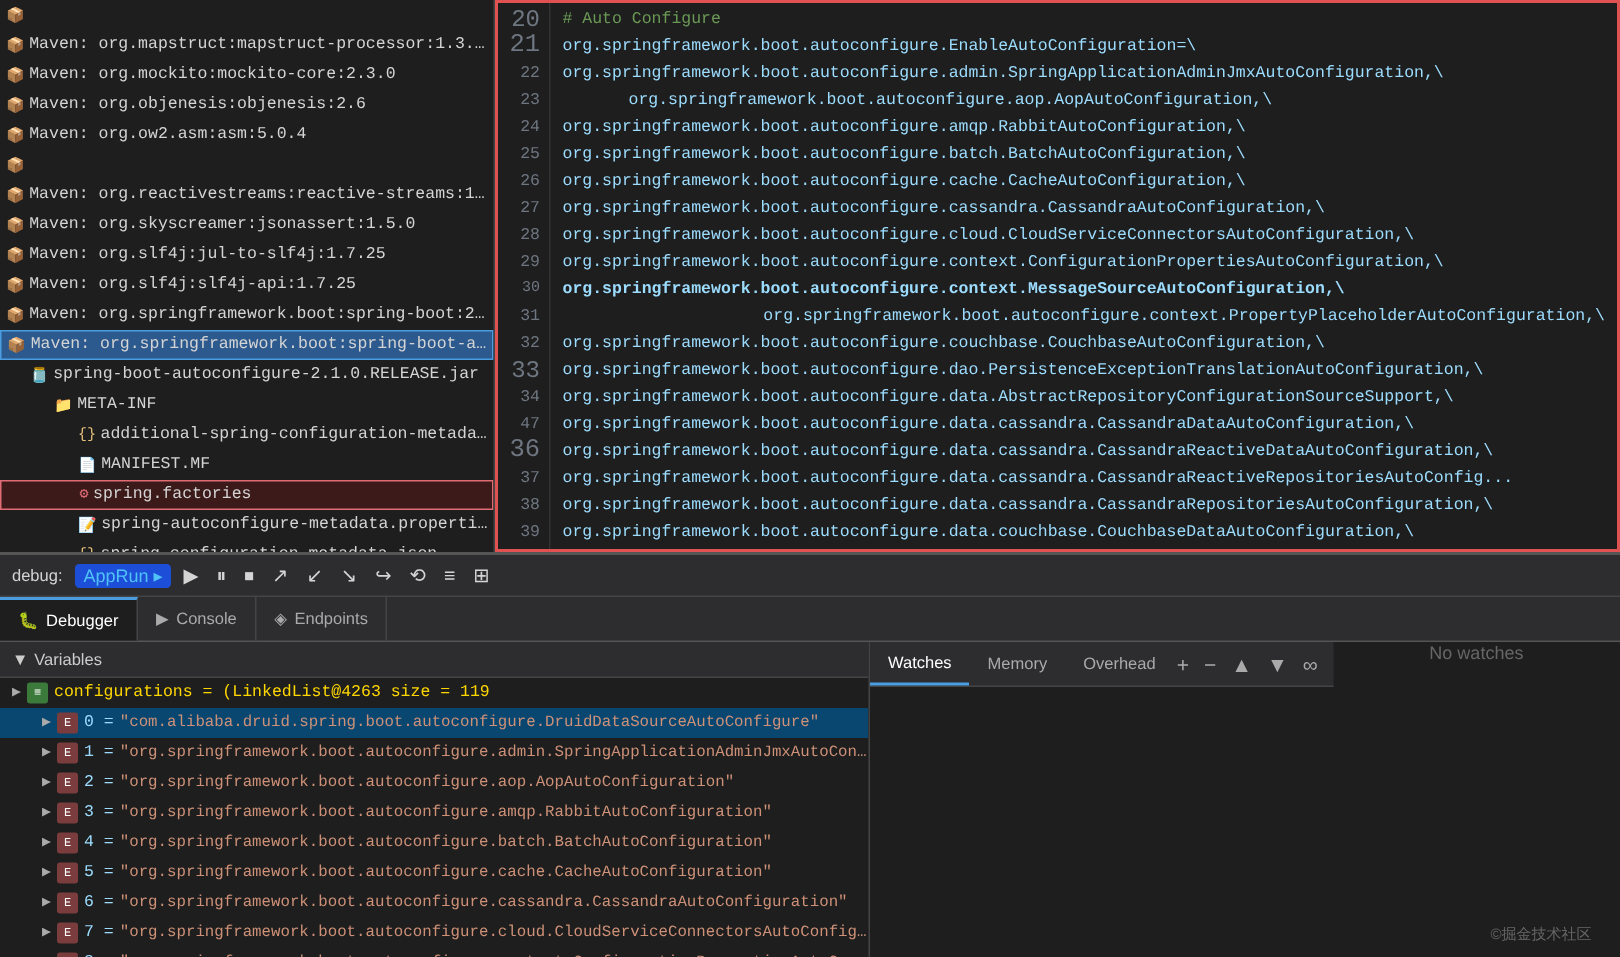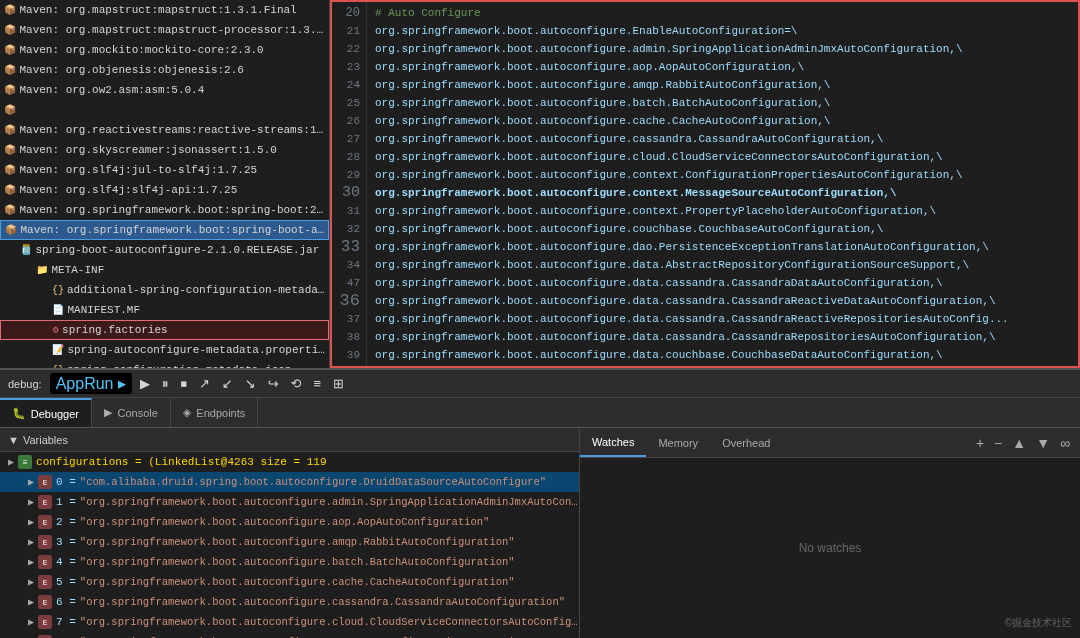--- a/index.html
+++ b/index.html
@@ -118,23 +118,23 @@
       background: transparent;
       border: none;
       color: #d4d4d4;
       cursor: pointer;
       padding: 2px 4px;
       font-size: 13px;
       border-radius: 3px;
     }
 
     .debug-run-badge {
-      background: #000000;
+      background: #1d4ed8;
       color: #4fc3f7;
-      font-size: 16px;
+      font-size: 12px;
       font-family: Arial, sans-serif;
       padding: 1px 6px;
       border-radius: 3px;
       cursor: pointer;
     }
 
     
     .tabs-bar {
       height: 30px;
       background: #2d2d30;
@@ -208,21 +208,21 @@
     .var-arrow { color: #aaa; margin-right: 4px; font-size: 10px; }
     .var-icon { width: 14px; height: 14px; background: #3c7a3c; border-radius: 2px; display: inline-flex; align-items: center; justify-content: center; font-size: 8px; color: #fff; margin-right: 4px; flex-shrink: 0; }
     .var-icon-e { background: #7a3c3c; }
     .var-name { color: #9cdcfe; margin-right: 4px; }
     .var-value { color: #ce9178; font-size: 10.5px; overflow: hidden; text-overflow: ellipsis; }
 
     
     .right-debug-panel {
       flex: 1;
       display: flex;
-      flex-direction: column;
+      flex-direction: row;
       overflow: hidden;
     }
 
     .right-tabs {
       height: 30px;
       background: #2d2d30;
       display: flex;
       align-items: stretch;
       border-bottom: 1px solid #444;
     }
@@ -251,52 +251,50 @@
       border: none;
       color: #aaa;
       cursor: pointer;
       font-size: 14px;
       padding: 2px;
     }
 
     .watches-content {
       flex: 1;
       display: flex;
-      align-items: center;
       justify-content: center;
       color: #666;
       font-size: 12px;
       font-family: Arial, sans-serif;
     }
 
     
     .watermark {
       position: fixed;
       bottom: 8px;
-      right: 8px;
+      right: 19px;
       color: #666;
       font-size: 10px;
       font-family: Arial, sans-serif;
     }
 
     .configs-line {
       color: #ffd700;
       font-size: 11px;
     }
   </style>
 </head>
 <body>
 
 <div class="top-section">
   <div class="left-panel">
 
     <div id="tree-container">
         <div class="tree-item">
           <span class="tree-icon" style="color:#dcb67a">📦</span>
-          <span class="tree-label">Maven: org.mapstruct:mapstruct:1.3.1.Final</span>
         </div>
         <div class="tree-item">
           <span class="tree-icon" style="color:#dcb67a">📦</span>
           <span class="tree-label">Maven: org.mapstruct:mapstruct-processor:1.3.1.Final</span>
         </div>
         <div class="tree-item">
           <span class="tree-icon" style="color:#dcb67a">📦</span>
           <span class="tree-label">Maven: org.mockito:mockito-core:2.3.0</span>
         </div>
         <div class="tree-item">
@@ -379,55 +377,55 @@
           <span class="tree-indent"></span>
           <span class="tree-icon" style="color:#e5c07b">{}</span>
           <span class="tree-label">spring-configuration-metadata.json</span>
         </div>
       </div>
   </div>
 
   <div class="right-panel">
     <div class="code-area">
       <div class="line-numbers" id="line-numbers-container">
-          <div style="line-height: 18px; font-size: 12px;">20</div>
-          <div style="line-height: 18px; font-size: 11px;">21</div>
+          <div style="line-height: 18px; font-size: 16px;">20</div>
+          <div style="line-height: 18px; font-size: 17px;">21</div>
           <div style="line-height: 18px; font-size: 11px;">22</div>
           <div style="line-height: 18px; font-size: 11px;">23</div>
           <div style="line-height: 18px; font-size: 11px;">24</div>
           <div style="line-height: 18px; font-size: 11px;">25</div>
           <div style="line-height: 18px; font-size: 11px;">26</div>
           <div style="line-height: 18px; font-size: 11px;">27</div>
           <div style="line-height: 18px; font-size: 11px;">28</div>
           <div style="line-height: 18px; font-size: 11px;">29</div>
-          <div style="line-height: 18px; font-size: 15px;">30</div>
+          <div style="line-height: 18px; font-size: 10px;">30</div>
           <div style="line-height: 18px; font-size: 11px;">31</div>
           <div style="line-height: 18px; font-size: 11px;">32</div>
           <div style="line-height: 18px; font-size: 16px;">33</div>
           <div style="line-height: 18px; font-size: 11px;">34</div>
           <div style="line-height: 18px; font-size: 11px;">47</div>
           <div style="line-height: 18px; font-size: 17px;">36</div>
           <div style="line-height: 18px; font-size: 11px;">37</div>
           <div style="line-height: 18px; font-size: 11px;">38</div>
           <div style="line-height: 18px; font-size: 11px;">39</div>
           <div style="line-height: 18px; font-size: 11px;">40</div>
         </div>
       <div class="code-lines" id="code-container">
           <div class="code-line code-comment"># Auto Configure</div>
           <div class="code-line" style="color: rgb(156, 220, 254);">org.springframework.boot.autoconfigure.EnableAutoConfiguration=\</div>
           <div class="code-line" style="color: rgb(156, 220, 254);">org.springframework.boot.autoconfigure.admin.SpringApplicationAdminJmxAutoConfiguration,\</div>
-          <div class="code-line" style="color: rgb(156, 220, 254);">org.springframework.boot.autoconfigure.aop.AopAutoConfiguration,\</div>
+          <div class="code-line" style="color: rgb(156, 220, 254); margin-left: 44px;">org.springframework.boot.autoconfigure.aop.AopAutoConfiguration,\</div>
           <div class="code-line" style="color: rgb(156, 220, 254);">org.springframework.boot.autoconfigure.amqp.RabbitAutoConfiguration,\</div>
           <div class="code-line" style="color: rgb(156, 220, 254);">org.springframework.boot.autoconfigure.batch.BatchAutoConfiguration,\</div>
           <div class="code-line" style="color: rgb(156, 220, 254);">org.springframework.boot.autoconfigure.cache.CacheAutoConfiguration,\</div>
           <div class="code-line" style="color: rgb(156, 220, 254);">org.springframework.boot.autoconfigure.cassandra.CassandraAutoConfiguration,\</div>
           <div class="code-line" style="color: rgb(156, 220, 254);">org.springframework.boot.autoconfigure.cloud.CloudServiceConnectorsAutoConfiguration,\</div>
           <div class="code-line" style="color: rgb(156, 220, 254);">org.springframework.boot.autoconfigure.context.ConfigurationPropertiesAutoConfiguration,\</div>
           <div class="code-line" style="color: rgb(156, 220, 254); font-weight: bold;">org.springframework.boot.autoconfigure.context.MessageSourceAutoConfiguration,\</div>
-          <div class="code-line" style="color: rgb(156, 220, 254);">org.springframework.boot.autoconfigure.context.PropertyPlaceholderAutoConfiguration,\</div>
+          <div class="code-line" style="color: rgb(156, 220, 254); text-align: right;">org.springframework.boot.autoconfigure.context.PropertyPlaceholderAutoConfiguration,\</div>
           <div class="code-line" style="color: rgb(156, 220, 254);">org.springframework.boot.autoconfigure.couchbase.CouchbaseAutoConfiguration,\</div>
           <div class="code-line" style="color: rgb(156, 220, 254);">org.springframework.boot.autoconfigure.dao.PersistenceExceptionTranslationAutoConfiguration,\</div>
           <div class="code-line" style="color: rgb(156, 220, 254);">org.springframework.boot.autoconfigure.data.AbstractRepositoryConfigurationSourceSupport,\</div>
           <div class="code-line" style="color: rgb(156, 220, 254);">org.springframework.boot.autoconfigure.data.cassandra.CassandraDataAutoConfiguration,\</div>
           <div class="code-line" style="color: rgb(156, 220, 254);">org.springframework.boot.autoconfigure.data.cassandra.CassandraReactiveDataAutoConfiguration,\</div>
           <div class="code-line" style="color: rgb(156, 220, 254);">org.springframework.boot.autoconfigure.data.cassandra.CassandraReactiveRepositoriesAutoConfig...</div>
           <div class="code-line" style="color: rgb(156, 220, 254);">org.springframework.boot.autoconfigure.data.cassandra.CassandraRepositoriesAutoConfiguration,\</div>
           <div class="code-line" style="color: rgb(156, 220, 254);">org.springframework.boot.autoconfigure.data.couchbase.CouchbaseDataAutoConfiguration,\</div>
           <div class="code-line" style="color: rgb(156, 220, 254);">org.springframework.boot.autoconfigure.data.couchbase.CouchbaseReactiveDataAutoConfiguration,\</div>
         </div>

